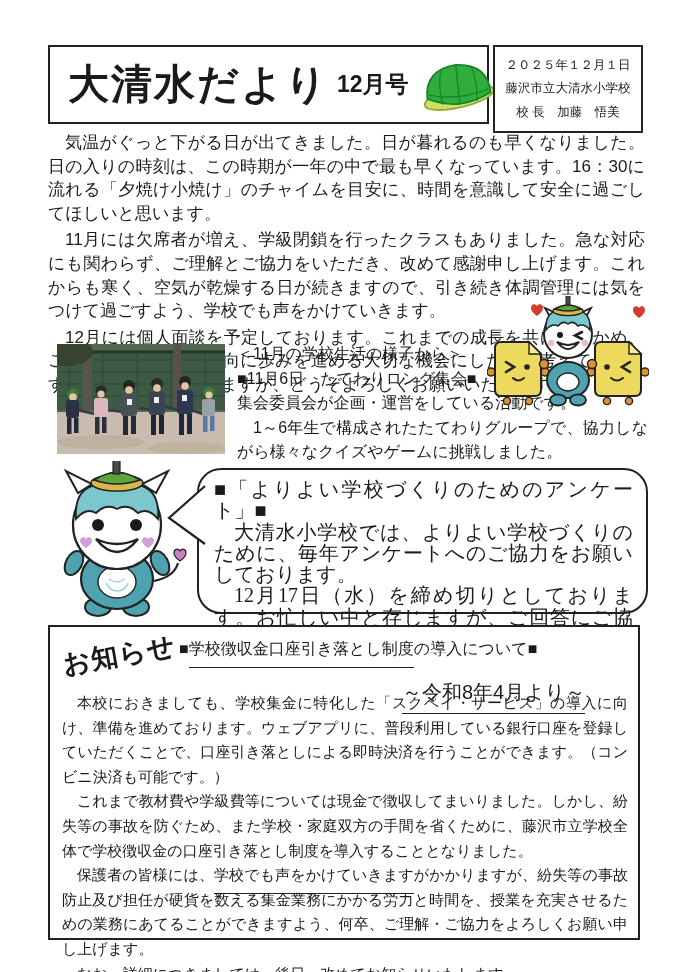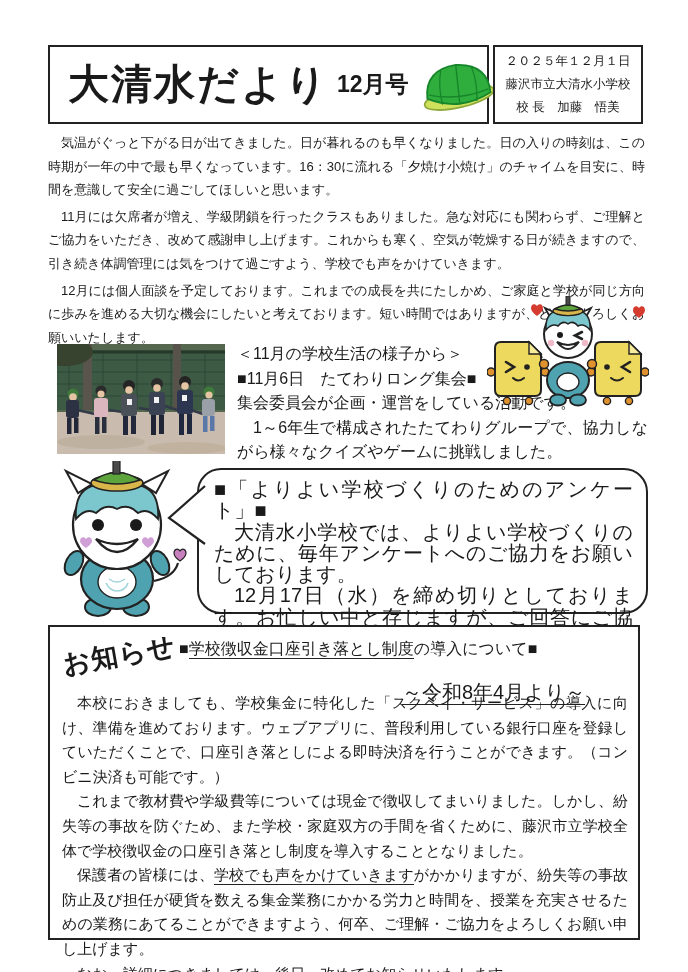--- a/index.html
+++ b/index.html
@@ -10,57 +10,57 @@
   
   .title-box{
     position:absolute;left:48px;top:45px;width:441px;height:79px;
     border:2.5px solid #222;box-sizing:border-box;
     display:flex;align-items:center;padding:0 6px 0 18px;gap:8px;
   }
   .newsletter-title{font-size:41px;font-weight:700;letter-spacing:2px;white-space:nowrap;}
   .issue-label{font-size:23px;font-weight:700;white-space:nowrap;}
   .hat-icon{width:78px;height:58px;flex:0 0 auto;margin-left:2px;margin-top:-2px;}
   .info-box{
-    position:absolute;left:493px;top:45px;width:150px;height:79px;
+    position:absolute;left:493px;top:45px;width:150px;height:88px;
     border:2px solid #222;box-sizing:border-box;
     display:flex;flex-direction:column;justify-content:center;align-items:center;
     font-size:12.5px;line-height:1.85;text-align:center;white-space:nowrap;
   }
   
-  .intro{position:absolute;left:48px;top:131px;width:597px;font-size:13px;line-height:23.6px;text-align:justify;}
+  .intro{position:absolute;left:48px;top:131px;width:597px;font-size:17px;line-height:23.6px;text-align:justify;}
   .intro p{margin:0 0 3px 0;text-indent:1em;}
   
   .nov{position:absolute;left:48px;top:342px;width:600px;height:120px;}
   .photo{position:absolute;left:9px;top:2px;width:168px;height:111px;overflow:hidden;}
   .photo svg{filter:blur(0.45px);}
   .nov-text{position:absolute;left:189px;top:0;width:411px;font-size:16px;line-height:24.5px;text-align:justify;}
   .nov-text p{margin:0;}
   .nov-text .indent{text-indent:1em;}
   .mascot-trio{position:absolute;left:487px;top:296px;width:162px;height:124px;}
   
   .mascot-big{position:absolute;left:46px;top:461px;width:148px;height:162px;}
   .bubble{
     position:absolute;left:197px;top:468px;width:451px;height:146px;box-sizing:border-box;
     border:2px solid #222;border-radius:24px;padding:9px 13px 8px 15px;
     font-size:20px;line-height:21.3px;text-align:justify;background:#fff;
   }
   .bubble p{margin:0;}
-  .bubble .indent{text-indent:1em;}
+  .bubble .indent{text-indent:1em;font-family:Liberation Serif, serif;}
   .bubble-tail{position:absolute;left:-33px;top:14px;width:40px;height:64px;}
   
   .notice{
     position:absolute;left:48px;top:625px;width:592px;min-height:315px;box-sizing:border-box;
     border:2.5px solid #222;background:#fff;
   }
   .notice-label{
     position:absolute;left:12px;top:10px;font-size:27px;font-weight:700;
     transform:rotate(-10deg);letter-spacing:1px;white-space:nowrap;
   }
   .notice-heading{position:absolute;left:129px;top:12px;font-size:16px;font-weight:500;white-space:nowrap;}
-  .u{border-bottom:1.6px solid #222;padding-bottom:1px;}
+  .u{border-bottom:1.6px solid #222;padding-bottom:10px;}
   .notice-sub{position:absolute;left:352px;top:52px;font-size:20px;white-space:nowrap;}
   .notice-body{
     position:absolute;left:12px;top:64px;width:566px;
     font-size:15px;line-height:24.6px;text-align:justify;
   }
   .notice-body p{margin:0;text-indent:1em;}
 </style>
 </head>
 <body>
 

